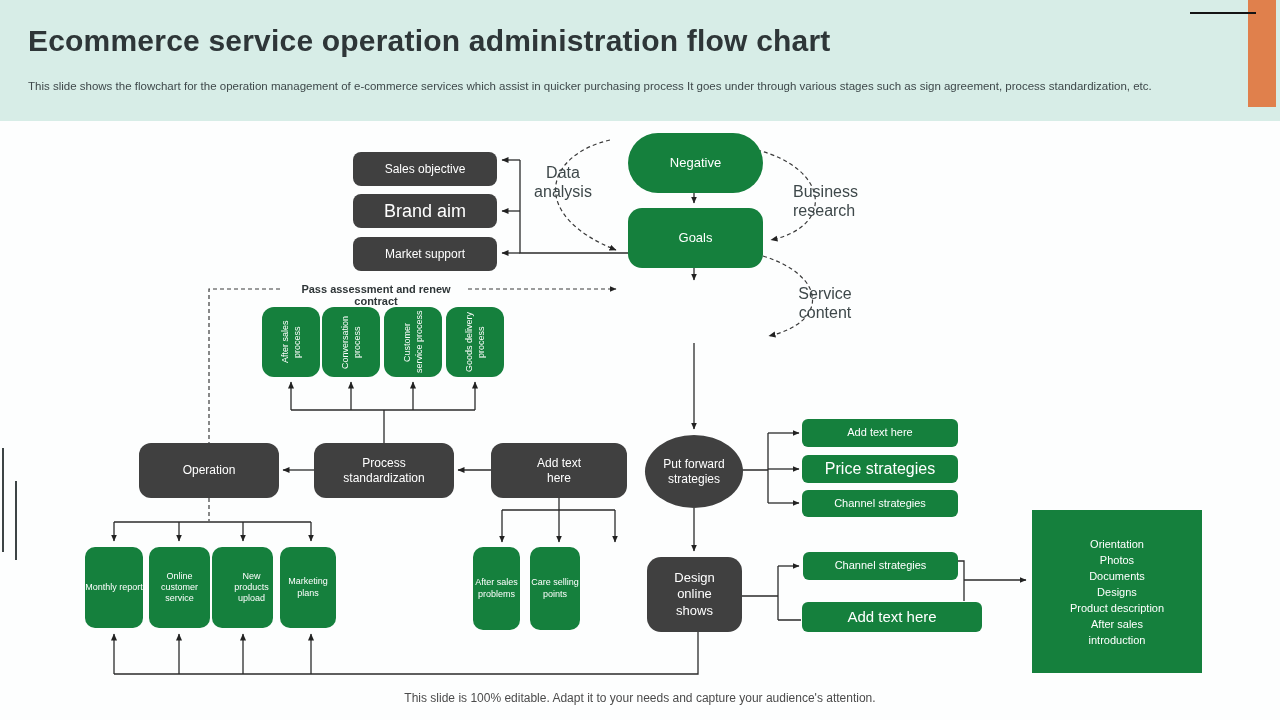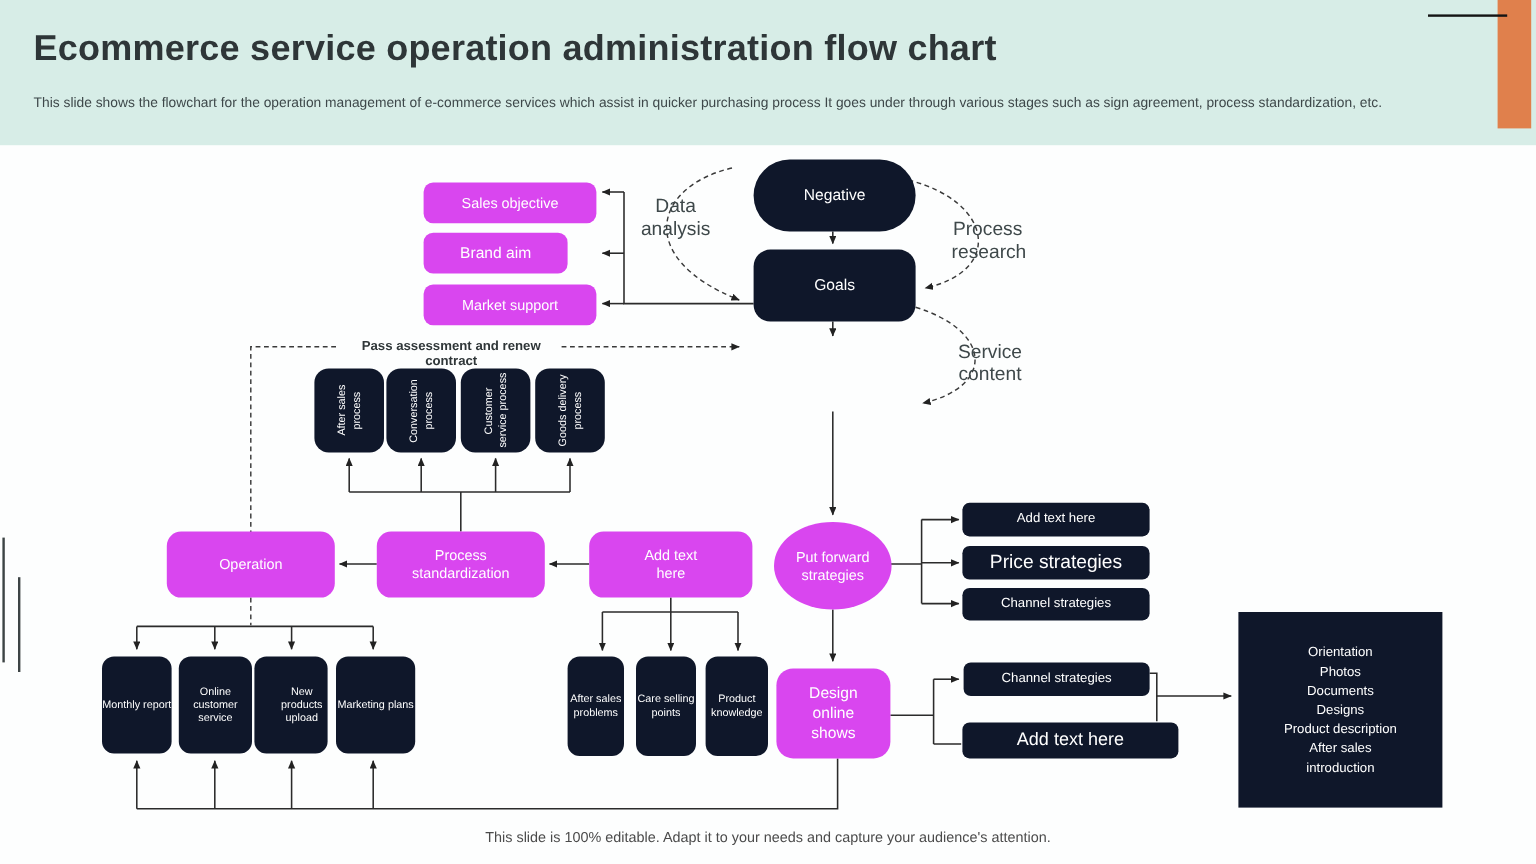--- a/index.html
+++ b/index.html
@@ -16,22 +16,22 @@
   .accent-bar{position:absolute;left:1248px;top:0;width:28px;height:107px;background:#e0804c;}
   .accent-line{position:absolute;left:1190px;top:12px;width:66px;height:2px;background:#141414;}
 
   
   .decor1{position:absolute;left:2px;top:448px;width:2px;height:104px;background:#3d4445;}
   .decor2{position:absolute;left:15px;top:481px;width:2px;height:79px;background:#3d4445;}
 
   
   .node{position:absolute;display:flex;align-items:center;justify-content:center;
         text-align:center;color:#fff;box-sizing:border-box;line-height:1.25;}
-  .teal{background:#d946ef;}
-  .orange{background:#0f172a;}
+  .teal{background:#404040;}
+  .orange{background:#15803d;}
   .r6{border-radius:6px;} .r8{border-radius:8px;} .r10{border-radius:10px;}
   .r12{border-radius:12px;} .r14{border-radius:14px;}
   .pill{border-radius:30px;}
   .ellipse{border-radius:50%;}
   .vtext{writing-mode:vertical-rl;transform:rotate(180deg);font-size:9px;line-height:1.35;}
   .pre{white-space:pre-line;}
 
   .flabel{position:absolute;color:#3e484a;font-size:16px;text-align:center;line-height:1.2;}
   .passlabel{position:absolute;color:#2f3638;font-size:11px;font-weight:600;text-align:center;}
 
@@ -114,26 +114,26 @@
 
       <path d="M610,140 C545,155 528,215 616,250" marker-end="url(#ah)"></path>
 
       <path d="M757,150 C828,168 836,226 771,240" marker-end="url(#ah)"></path>
 
       <path d="M763,256 C827,276 829,322 769,336" marker-end="url(#ah)"></path>
     </g>
   </svg>
 
   <div class="flabel" style="left:533px;top:163px;width:60px;">Data analysis</div>
-  <div class="flabel" style="left:793px;top:182px;width:60px;">Process research</div>
+  <div class="flabel" style="left:793px;top:182px;width:60px;">Business research</div>
   <div class="flabel" style="left:797px;top:284px;width:56px;">Service content</div>
   <div class="passlabel" style="left:283px;top:283px;width:186px;">Pass assessment and renew contract</div>
 
   <div class="node teal r8" style="left:353px;top:152px;width:144px;height:34px;font-size:12px;">Sales objective</div>
-  <div class="node teal r8" style="left:353px;top:194px;width:120px;height:34px;font-size:13px;">Brand aim</div>
+  <div class="node teal r8" style="left:353px;top:194px;width:144px;height:34px;font-size:18px;">Brand aim</div>
   <div class="node teal r8" style="left:353px;top:237px;width:144px;height:34px;font-size:12px;">Market support</div>
 
   <div class="node orange pill" style="left:628px;top:133px;width:135px;height:60px;font-size:13px;">Negative</div>
   <div class="node orange r14" style="left:628px;top:208px;width:135px;height:60px;font-size:13px;">Goals</div>
 
   <div class="node orange r12 vtext" style="left:262px;top:307px;width:58px;height:70px;">After sales process</div>
   <div class="node orange r12 vtext" style="left:322px;top:307px;width:58px;height:70px;">Conversation process</div>
   <div class="node orange r12 vtext" style="left:384px;top:307px;width:58px;height:70px;">Customer service process</div>
   <div class="node orange r12 vtext" style="left:446px;top:307px;width:58px;height:70px;">Goods delivery process</div>
 
@@ -142,25 +142,24 @@
   <div class="node teal r12" style="left:491px;top:443px;width:136px;height:55px;font-size:12px;padding:0 34px;">Add text here</div>
   <div class="node teal ellipse" style="left:645px;top:435px;width:98px;height:73px;font-size:12px;padding:0 8px;">Put forward strategies</div>
 
   <div class="node orange r6" style="left:802px;top:419px;width:156px;height:28px;font-size:11px;">Add text here</div>
   <div class="node orange r6" style="left:802px;top:455px;width:156px;height:28px;font-size:16px;">Price strategies</div>
   <div class="node orange r6" style="left:802px;top:490px;width:156px;height:27px;font-size:11px;">Channel strategies</div>
 
   <div class="node orange r10" style="left:85px;top:547px;width:58px;height:81px;font-size:9px;">Monthly report</div>
   <div class="node orange r10" style="left:149px;top:547px;width:61px;height:81px;font-size:9px;">Online customer service</div>
   <div class="node orange r10" style="left:212px;top:547px;width:61px;height:81px;font-size:9px;padding-left:18px;">New products upload</div>
-  <div class="node orange r10" style="left:280px;top:547px;width:66px;height:81px;font-size:9px;">Marketing plans</div>
+  <div class="node orange r10" style="left:280px;top:547px;width:56px;height:81px;font-size:9px;">Marketing plans</div>
 
   <div class="node orange r10" style="left:473px;top:547px;width:47px;height:83px;font-size:9px;">After sales problems</div>
   <div class="node orange r10" style="left:530px;top:547px;width:50px;height:83px;font-size:9px;">Care selling points</div>
-  <div class="node orange r10" style="left:588px;top:547px;width:52px;height:83px;font-size:9px;">Product knowledge</div>
 
   <div class="node teal r14" style="left:647px;top:557px;width:95px;height:75px;font-size:13px;padding:0 15px;">Design online shows</div>
 
   <div class="node orange r6" style="left:803px;top:552px;width:155px;height:28px;font-size:11px;">Channel  strategies</div>
   <div class="node orange r6" style="left:802px;top:602px;width:180px;height:30px;font-size:15px;">Add text here</div>
   <div class="node orange pre" style="left:1032px;top:510px;width:170px;height:163px;font-size:11px;line-height:16px;">Orientation
 Photos
 Documents
 Designs
 Product description

